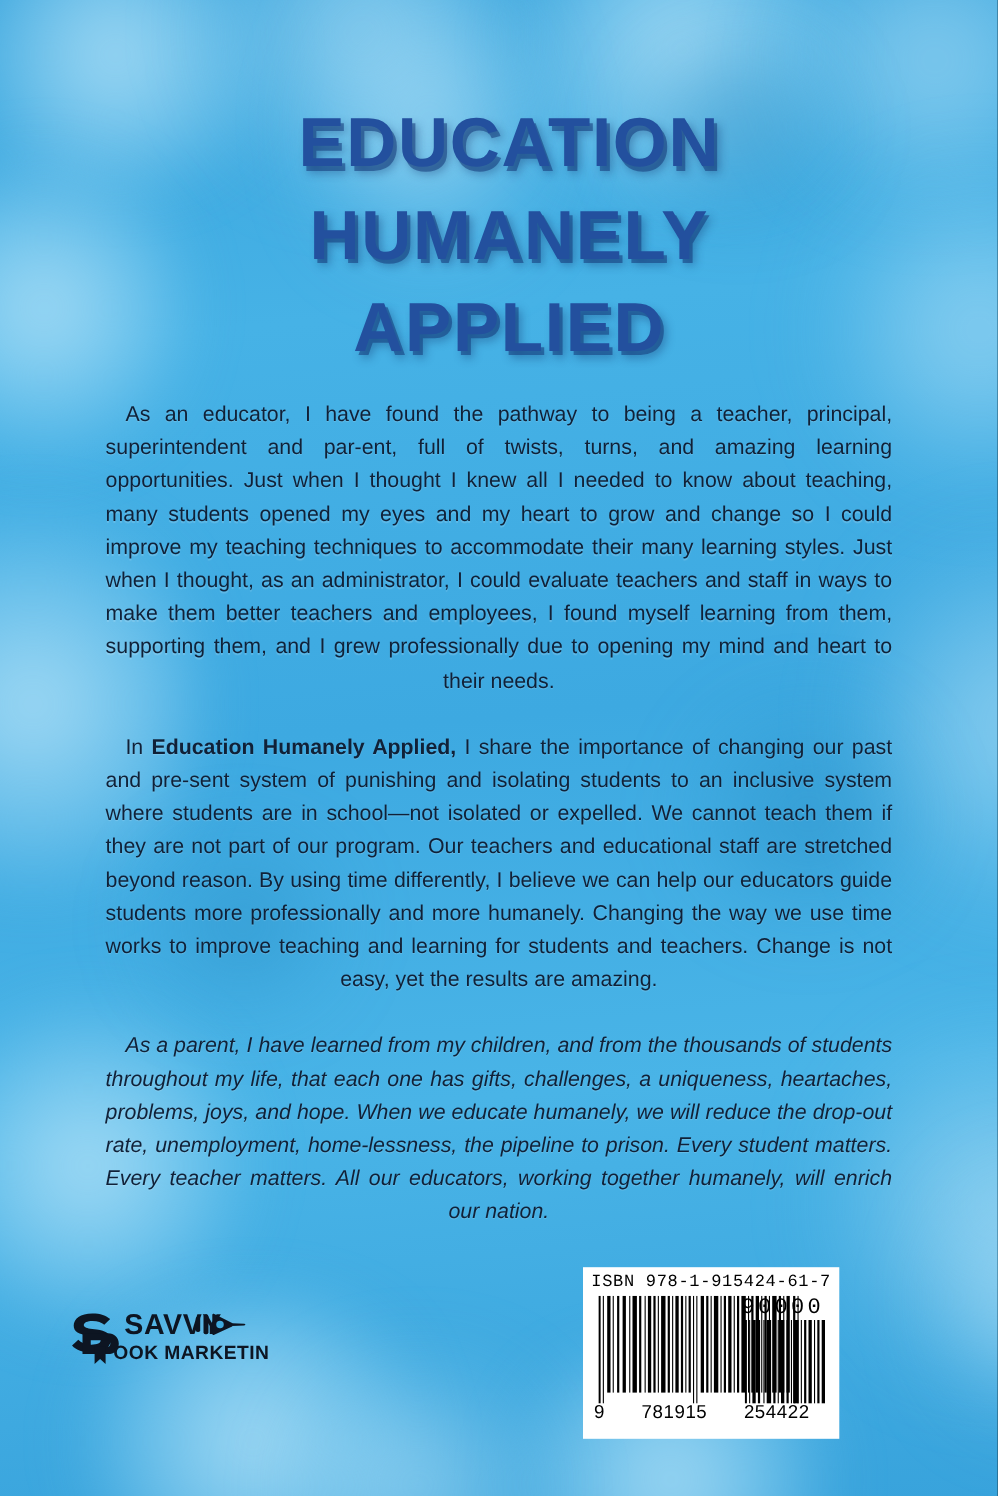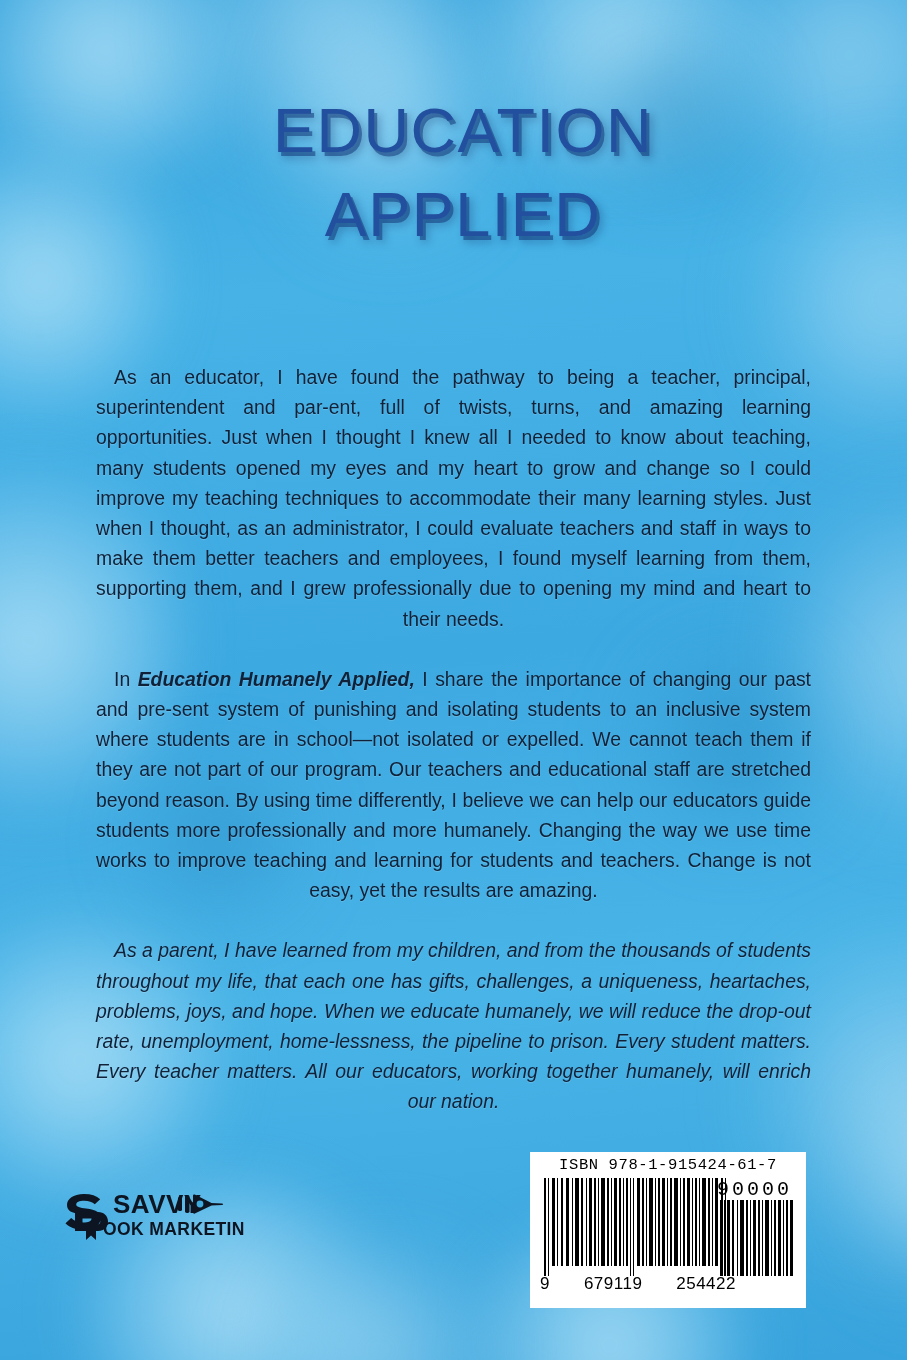--- a/index.html
+++ b/index.html
@@ -61,21 +61,21 @@
   .title-block {
     position: absolute;
     left: 0;
     right: 0;
     top: 88px;
     text-align: center;
     z-index: 5;
   }
   .title-line {
     font-family: "Liberation Sans", sans-serif;
-    font-weight: normal;
+    font-weight: bold;
     font-size: 63px;
     line-height: 84px;
     letter-spacing: 1.5px;
     color: #23509e;
     text-shadow:
       3px 4px 0 rgba(20,56,120,0.55),
       5px 6px 9px rgba(16,48,104,0.40);
     white-space: nowrap;
     margin-left: 19px;
   }
@@ -95,40 +95,39 @@
     font-size: 19.4px;
     line-height: 30.2px;
     text-align: justify;
     text-align-last: center;
     text-indent: 18px;
     text-shadow: 0 1px 1px rgba(255,255,255,0.18);
   }
   .para:last-child { margin-bottom: 15px; font-style: italic; }
   .booktitle {
     font-weight: bold;
-    font-style: italic;
   }
 
   
   .logo {
     position: absolute;
     left: 64px;
     top: 1188px;
     width: 180px;
     height: 56px;
     z-index: 6;
   }
   .logo svg { display: block; }
 
   
   .barcode-box {
     position: absolute;
     left: 530px;
     top: 1152px;
-    width: 276px;
+    width: 233px;
     height: 156px;
     background: #ffffff;
     z-index: 6;
     padding: 0;
     box-sizing: border-box;
   }
   .isbn-text {
     position: absolute;
     left: 0; right: 0;
     top: 4px;
@@ -198,20 +197,21 @@
   <div class="cloud c12"></div>
   <div class="cloud soft c13"></div>
   <div class="cloud dark c14"></div>
   <div class="cloud dark c15"></div>
   <div class="cloud dark c16"></div>
   <div class="cloud soft c17"></div>
   <div class="cloud soft c18"></div>
 
   <div class="title-block">
     <div class="title-line">EDUCATION</div>
+    <div class="title-line">HUMANELY</div>
     <div class="title-line">APPLIED</div>
   </div>
 
   <div class="blurb">
     <p class="para">As an educator, I have found the pathway to being a teacher, principal, superintendent and par-ent, full of twists, turns, and amazing learning opportunities. Just when I thought I knew all I needed to know about teaching, many students opened my eyes and my heart to grow and change so I could improve my teaching techniques to accommodate their many learning styles. Just when I thought, as an administrator, I could evaluate teachers and staff in ways to make them better teachers and employees, I found myself learning from them, supporting them, and I grew professionally due to opening my mind and heart to their needs.</p>
     <p class="para"><span>In </span><span class="booktitle">Education Humanely Applied,</span><span> I share the importance of changing our past and pre-sent system of punishing and isolating students to an inclusive system where students are in school—not isolated or expelled. We cannot teach them if they are not part of our program. Our teachers and educational staff are stretched beyond reason. By using time differently, I believe we can help our educators guide students more professionally and more humanely. Changing the way we use time works to improve teaching and learning for students and teachers. Change is not easy, yet the results are amazing.</span></p>
     <p class="para">As a parent, I have learned from my children, and from the thousands of students throughout my life, that each one has gifts, challenges, a uniqueness, heartaches, problems, joys, and hope. When we educate humanely, we will reduce the drop-out rate, unemployment, home-lessness, the pipeline to prison. Every student matters. Every teacher matters. All our educators, working together humanely, will enrich our nation.</p>
   </div>
 
   <div class="logo">
@@ -315,18 +315,18 @@
           <rect x="54" y="0" width="2" height="76"></rect>
         <rect x="58" y="0" width="3" height="76"></rect>
           <rect x="63" y="0" width="1" height="76"></rect>
         <rect x="66" y="0" width="2" height="76"></rect>
           <rect x="70" y="0" width="3" height="76"></rect>
       </g>
     </svg>
 
     <div class="ean-digits">
       <span>9</span>
-      <span>679119</span>
+      <span>781915</span>
       <span>254422</span>
     </div>
   </div>
 
 </div>
 
 </body></html>

